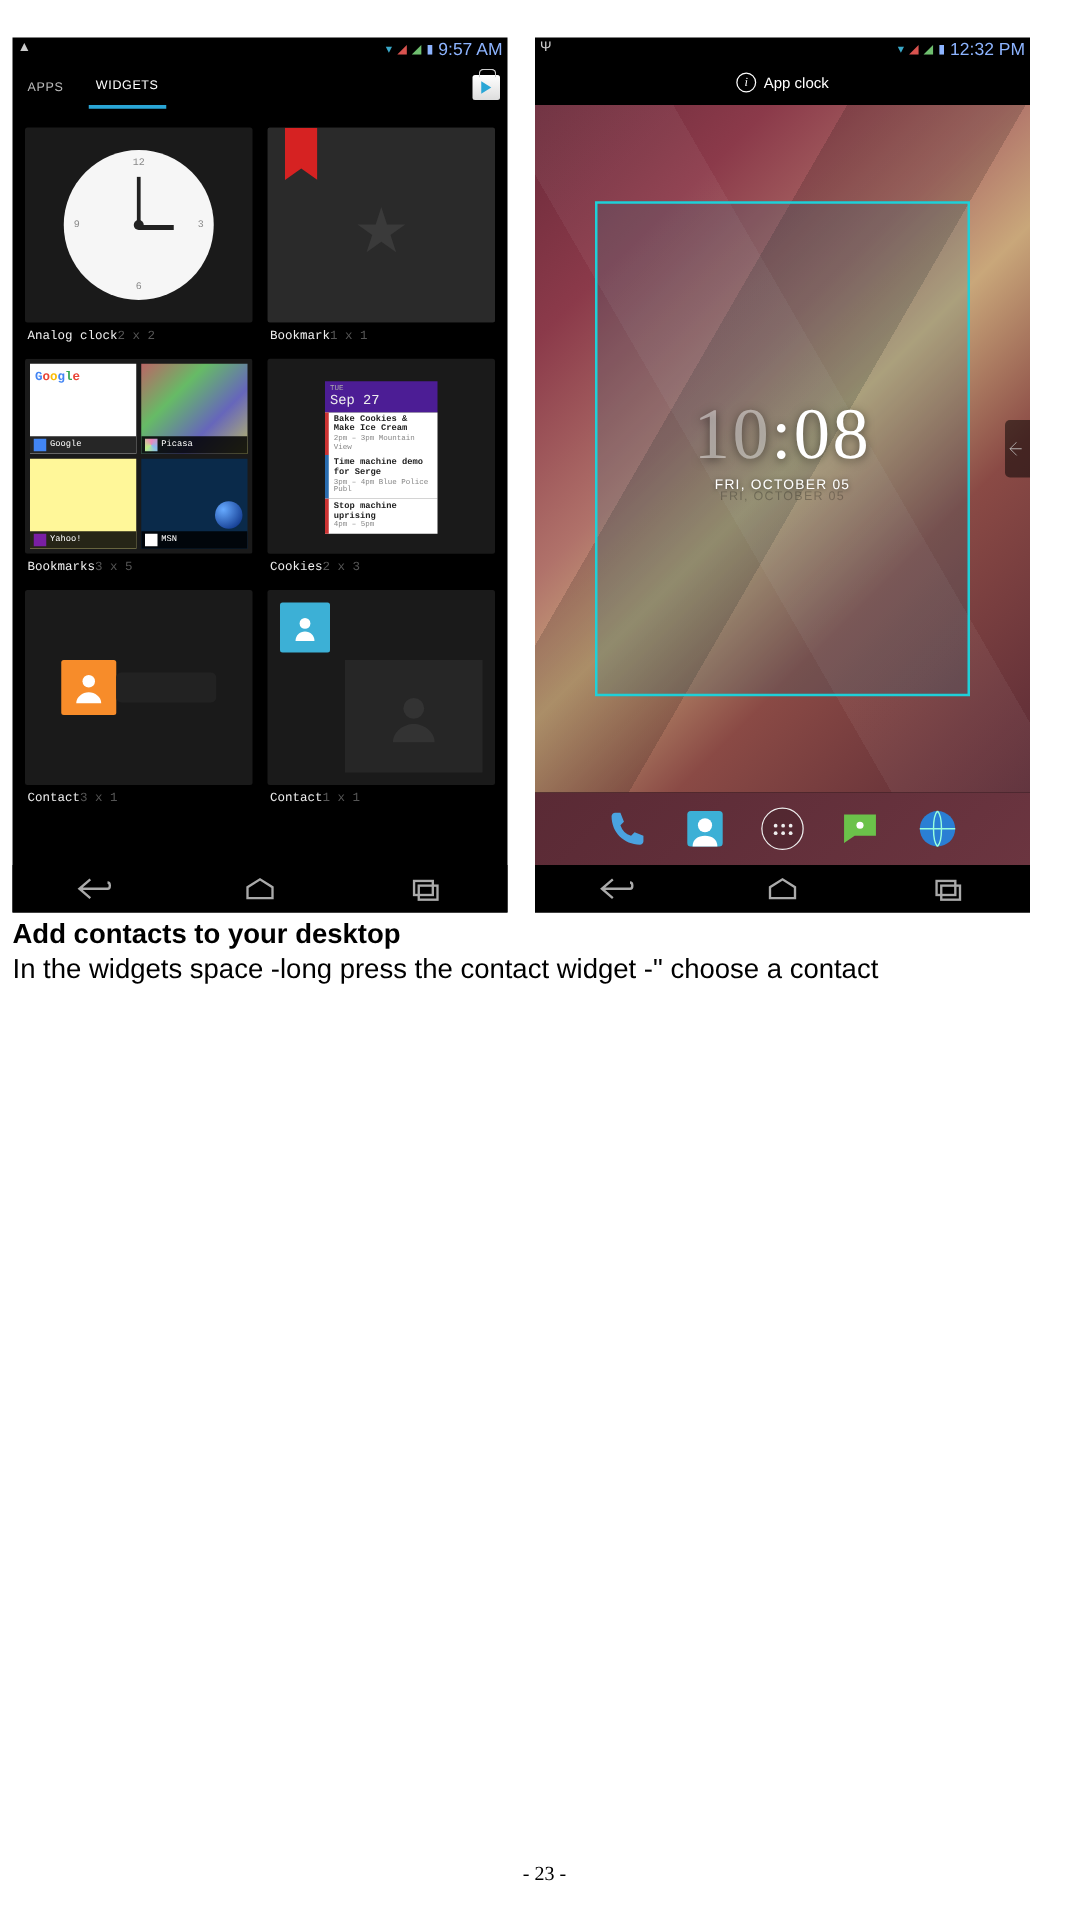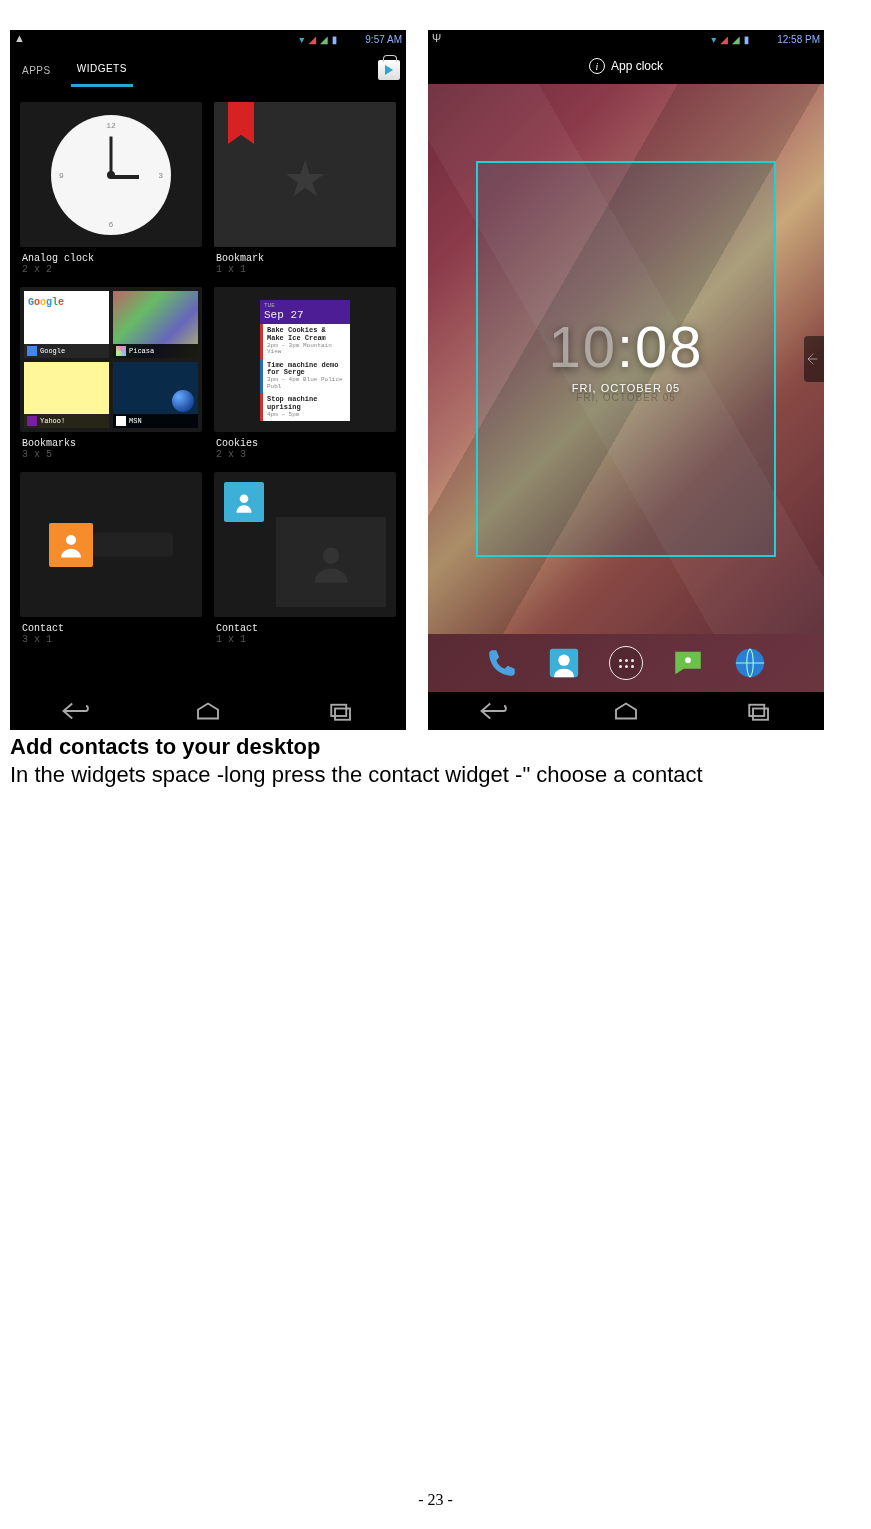--- a/index.html
+++ b/index.html
@@ -41,21 +41,21 @@
     position: absolute;
     left: 4px;
     top: 2px;
     color: #ccc;
     font-size: 11px;
   }
   .wifi-ic { color: #3aa9c9; }
   .sig-red { color: #d9534f; }
   .sig-grn { color: #6fbf6f; }
   .batt { color: #8db4ff; }
-  .clock-text { color: #8db4ff; font-size: 10px; margin-left: 24px; }
+  .clock-text { color: #8db4ff; font-size: 14px; }
   .nav-bar {
     height: 38px;
     display: flex;
     justify-content: space-around;
     align-items: center;
     background: #000;
   }
   .nav-ic {
     width: 30px; height: 18px;
     display: flex; align-items: center; justify-content: center;
@@ -113,21 +113,20 @@
     background: #1a1a1a;
     border-radius: 2px;
     position: relative;
     overflow: hidden;
     display: flex; align-items: center; justify-content: center;
   }
   .widget-label-row {
     display: flex; justify-content: flex-start;
     font-size: 10px; color: #eee; margin-top: 6px;
     padding: 0 2px;
-    flex-direction: column;
   }
   .widget-label-row .size { color: #555; }
   
   .clockface {
     width: 120px; height: 120px; border-radius: 50%;
     background: #f6f6f6; position: relative;
   }
   .clockface .num {
     position: absolute; font-size: 8px; color: #888;
   }
@@ -233,20 +232,21 @@
   .drop-zone {
     width: 76%; height: 72%;
     border: 2px solid #1fd0d8;
     background: rgba(0,120,140,0.15);
     display:flex;flex-direction:column;align-items:center;justify-content:center;
     position:relative;z-index:2;
   }
   .big-clock {
     font-size: 58px; color:#fff; font-weight:300; letter-spacing:2px;
     text-shadow:0 2px 8px rgba(0,0,0,0.5);
+    font-family:Liberation Serif, serif;
   }
   .big-clock .thin{color:rgba(255,255,255,0.45);font-weight:100;}
   .date-line{font-size:11px;color:#fff;letter-spacing:1px;margin-top:2px;text-shadow:0 1px 4px rgba(0,0,0,0.6);}
   .date-ghost{font-size:10px;color:rgba(0,0,0,0.25);letter-spacing:1px;position:relative;top:-2px;}
   .right-peek {
     position:absolute;right:0;top:50%;transform:translateY(-50%);
     width:20px;height:46px;background:rgba(0,0,0,0.5);
     display:flex;align-items:center;justify-content:center;
     border-radius:4px 0 0 4px;
   }
@@ -464,21 +464,21 @@
     </div>
 
     <div class="phone">
       <div class="status-bar">
         <span class="status-left-icon">Ψ</span>
         <span class="wifi-ic">▾</span>
         <span class="sig-red">◢</span>
         <span class="sig-grn">◢</span>
         <span class="batt">▮</span>
         <span class="clock-text">
-          <span>12:58</span> <span>PM</span>
+          <span>12:32</span> <span>PM</span>
         </span>
       </div>
 
       <div class="app-info-bar">
         <span class="info-ic">i</span>
         <span>App clock</span>
       </div>
 
       <div class="home-body">
         <div class="geo-overlay"></div>

